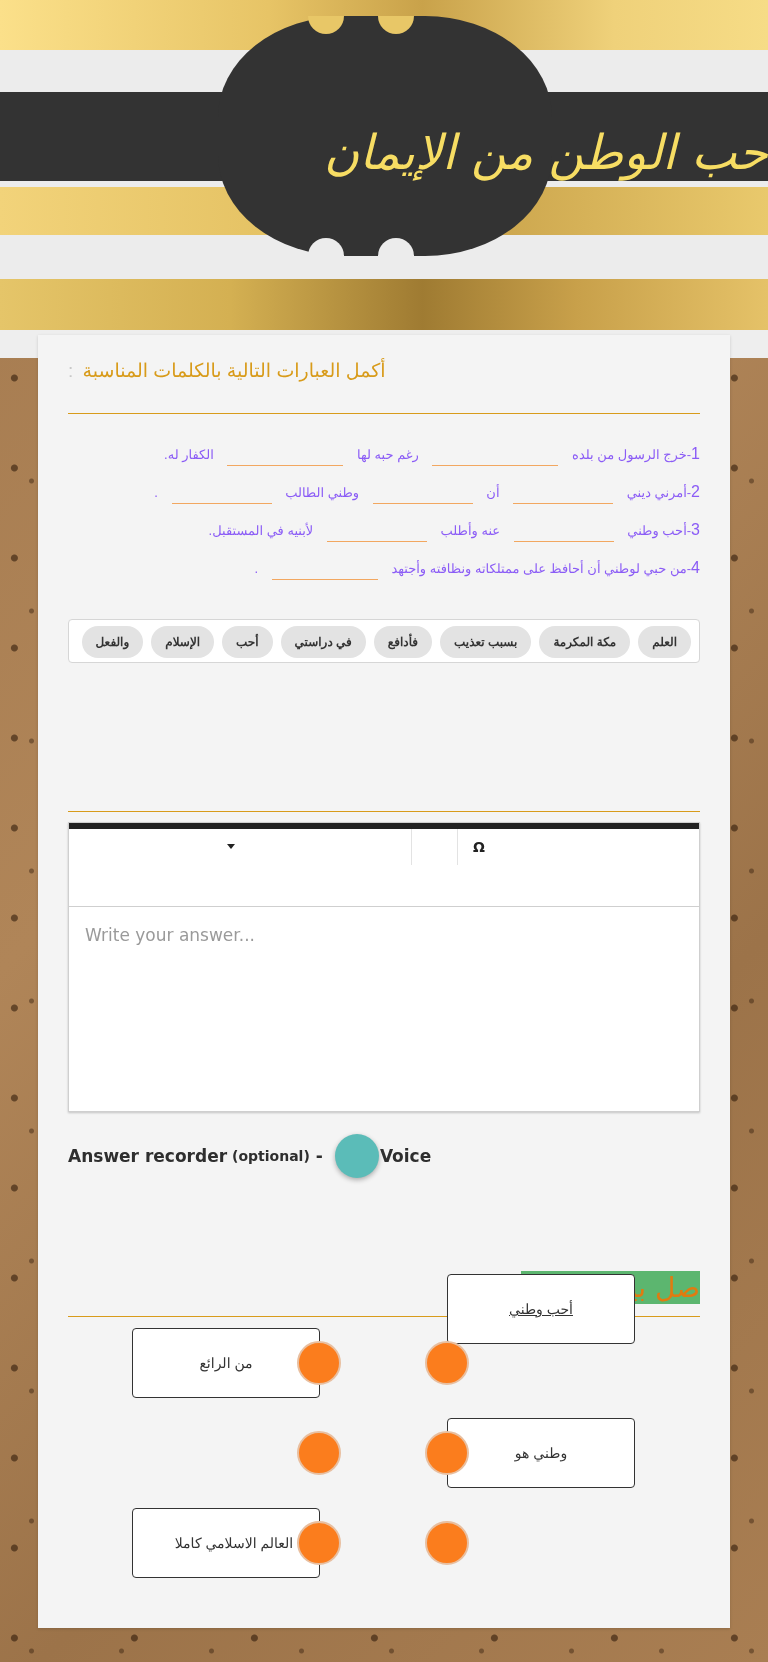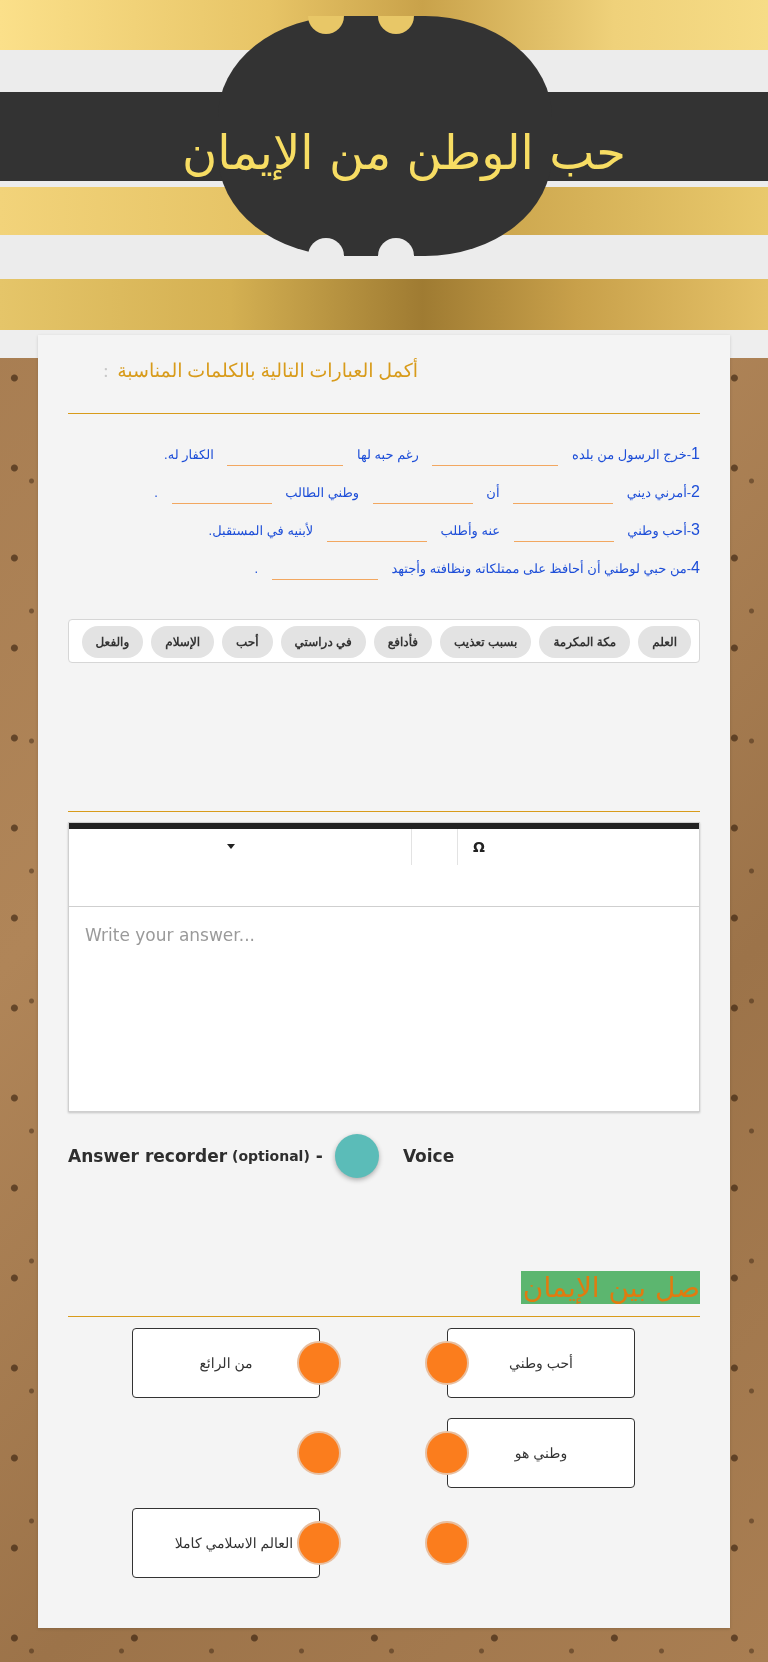--- a/index.html
+++ b/index.html
@@ -39,49 +39,49 @@
       border-radius: 38% / 42%;
     }
     .badge-notch { position: absolute; width: 36px; height: 18px; background: #e8c767; border-radius: 0 0 18px 18px; }
     .badge-notch.n1 { left: 308px; top: 16px; }
     .badge-notch.n2 { left: 378px; top: 16px; }
     .badge-notch.b1 { left: 308px; top: 238px; border-radius: 18px 18px 0 0; background: #ececec; }
     .badge-notch.b2 { left: 378px; top: 238px; border-radius: 18px 18px 0 0; background: #ececec; }
 
     .title {
       position: absolute; left: 0; top: 112px; width: 768px; height: 80px;
-      text-align: center;
       color: #f7dd63;
       font-family: "DejaVu Sans", sans-serif;
       font-size: 48px;
       line-height: 80px;
       direction: rtl;
       padding-left: 40px;
+      font-style: italic;
     }
 
     
     .panel {
       position: absolute; left: 38px; top: 335px; width: 692px; height: 1293px;
       background: #f4f4f4;
       box-shadow: 0 1px 3px rgba(0,0,0,.15);
     }
 
     .q1-heading {
       position: absolute; left: 30px; top: 24px; width: 350px;
-      text-align: right; direction: rtl;
+      text-align: left; direction: rtl;
       color: #d89b1a; font-size: 19px;
-      font-family: Liberation Serif, serif;
+      font-family: Liberation Sans, sans-serif;
     }
     .q1-heading .colon { color: #c8c8c8; margin-right: 4px; }
     .rule { position: absolute; left: 30px; width: 632px; height: 1px; background: #d89b1a; }
 
     .fill-lines { position: absolute; left: 30px; top: 100px; width: 632px; direction: rtl; }
     .fill-line {
       height: 38px; line-height: 38px;
-      font-size: 13px; color: #1d4ed8; text-align: right;
+      font-size: 13px; color: #8b5cf6; text-align: right;
       white-space: nowrap;
     }
     .fill-line .num { font-size: 16px; }
     .blank {
       display: inline-block; vertical-align: bottom;
       height: 24px; border-bottom: 1px solid #f2a760;
       margin: 0 10px 8px 10px;
     }
 
     .word-bank {
@@ -126,21 +126,21 @@
       font-family: "DejaVu Sans", sans-serif; font-weight: bold; color: #2e2e2e;
     }
     .recorder .label { font-size: 17px; }
     .recorder .opt { font-size: 14px; margin-left: 5px; }
     .recorder .dash { font-size: 17px; margin-left: 6px; }
     .rec-btn {
       width: 44px; height: 44px; border-radius: 50%;
       background: #5bbcb8; margin-left: 12px;
       box-shadow: 0 2px 5px rgba(0,0,0,.3);
     }
-    .recorder .voice { font-size: 17px; margin-left: 24px; }
+    .recorder .voice { font-size: 17px; margin-left: 1px; }
 
     .q3-heading {
       position: absolute; left: 30px; top: 928px; width: 632px;
       direction: rtl; text-align: right;
       font-size: 28px; line-height: 50px; color: #e07b10;
       font-family: "DejaVu Sans", sans-serif;
     }
     .q3-heading span { background: #5cb66f; padding: 0 0 0 2px; }
 
     .match-item {
@@ -247,21 +247,21 @@
     <span class="dash">-</span>
     <span class="rec-btn"></span>
     <span class="voice">Voice</span>
   </div>
 
   <div class="q3-heading">
     <span>صل بين الإيمان</span>
   </div>
   <div class="rule" style="top:981px;"></div>
 
-  <div class="match-item" style="left:409px; top:993px;">أحب وطني</div>
+  <div class="match-item" style="left:409px; top:939px;text-decoration:underline;">أحب وطني</div>
   <div class="match-item" style="left:409px; top:1083px;">وطني هو</div>
 
   <div class="match-item" style="left:94px; top:993px;">من الرائع</div>
   <div class="match-item" style="left:94px; top:1173px;padding-left:16px;">العالم الاسلامي كاملا</div>
 
   <div class="dot" style="left:387px; top:1006px;"></div>
   <div class="dot" style="left:387px; top:1096px;"></div>
   <div class="dot" style="left:387px; top:1186px;"></div>
   <div class="dot" style="left:259px; top:1006px;"></div>
   <div class="dot" style="left:259px; top:1096px;"></div>

